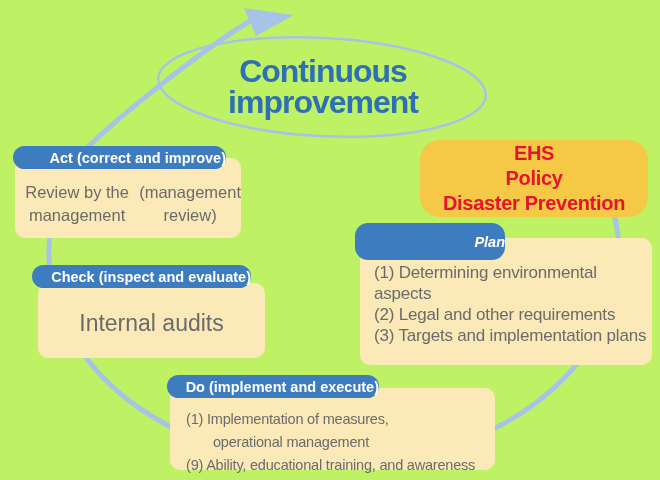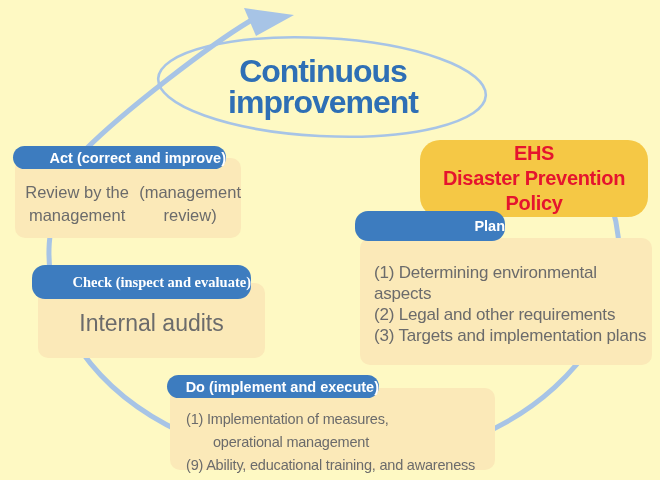--- a/index.html
+++ b/index.html
@@ -1,17 +1,17 @@
 <!DOCTYPE html>
 <html><head>
 <meta charset="utf-8">
 <style>
   html,body{margin:0;padding:0;background:#fff;}
   .canvas{
-    position:relative;width:660px;height:480px;background:#fef9c3;
+    position:relative;width:660px;height:480px;background:#bef264;
     font-family:"Liberation Sans", sans-serif;overflow:hidden;
   }
   svg.arcs{position:absolute;left:0;top:0;z-index:0;}
   .big-arc{fill:none;stroke:#a7c4e6;stroke-width:5;stroke-linecap:round;}
   .title-ellipse{fill:none;stroke:#a7c4e6;stroke-width:2.6;}
   .arrowhead{fill:#a7c4e6;stroke:none;}
 
   .title{
     position:absolute;left:143px;top:56px;width:360px;z-index:2;
     text-align:center;color:#2e6fb5;font-weight:bold;font-size:32px;
@@ -33,26 +33,26 @@
     position:absolute;background:#3d7cbf;border-radius:13px;z-index:3;
     color:#ffffff;font-weight:bold;font-size:14.5px;
     display:flex;align-items:center;justify-content:flex-end;white-space:nowrap;
   }
 
   .pill-act{left:13px;top:146px;width:213px;height:23px;}
   .panel-act{left:15px;top:158px;width:226px;height:80px;
     display:flex;justify-content:center;align-items:center;
     padding-top:12px;box-sizing:border-box;font-size:16.5px;line-height:23px;text-align:center;}
 
-  .pill-check{left:32px;top:265px;width:219px;height:34px;font-family:Liberation Serif, serif;}
+  .pill-check{left:32px;top:265px;width:219px;height:23px;}
   .panel-check{left:38px;top:283px;width:227px;height:75px;
     display:flex;justify-content:center;align-items:center;
     padding-top:6px;box-sizing:border-box;font-size:23px;}
 
-  .pill-plan{left:355px;top:211px;width:150px;height:30px;}
+  .pill-plan{left:355px;top:223px;width:150px;height:37px;font-style:italic;}
   .panel-plan{left:360px;top:238px;width:292px;height:127px;
     box-sizing:border-box;padding:24px 4px 0 14px;
     font-size:17px;line-height:21px;letter-spacing:-0.2px;}
 
   .pill-do{left:167px;top:375px;width:212px;height:23px;}
   .panel-do{left:170px;top:388px;width:325px;height:82px;
     box-sizing:border-box;padding:20px 4px 0 16px;
     font-size:14.5px;line-height:23px;letter-spacing:-0.2px;}
 
   .indent{margin-left:27px;}
@@ -68,22 +68,22 @@
     <polygon class="arrowhead" points="244,8 294,15 256,36"></polygon>
   </svg>
 
   <div class="title">
     <div>Continuous</div>
     <div>improvement</div>
   </div>
 
   <div class="policy">
     <div>EHS</div>
+    <div>Policy</div>
     <div>Disaster Prevention</div>
-    <div>Policy</div>
   </div>
 
   <div class="pill pill-act">
     <span>Act (correct and improve)</span>
   </div>
   <div class="panel panel-act">
     <div>Review by the management</div>
     <div>(management review)</div>
   </div>
 

